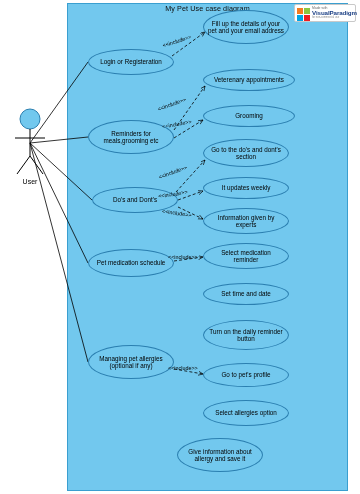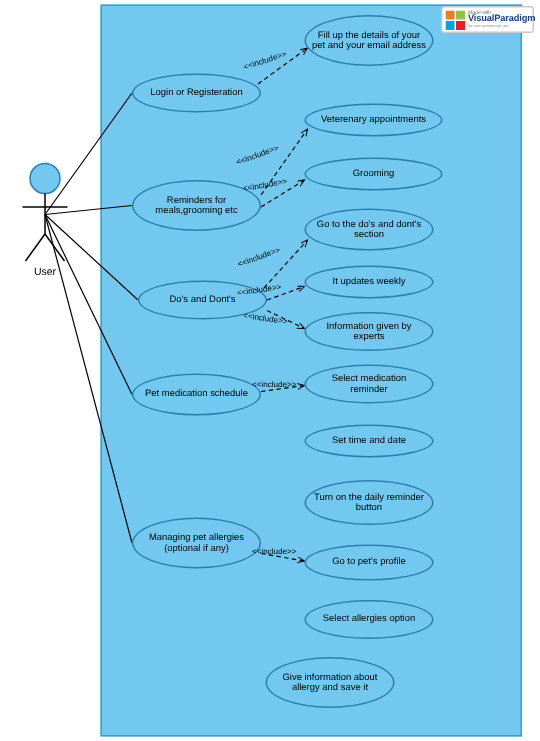--- a/index.html
+++ b/index.html
@@ -105,20 +105,21 @@
     color: #000;
     white-space: nowrap;
   }
 </style>
 </head>
 <body>
 
 <div id="canvas">
 
   <div class="diagram-frame"></div>
+  <div class="frame-title">My Pet Use case diagram</div>
 
   <svg width="360" height="494" style="position:absolute;left:0;top:0;">
     <defs>
       <marker id="arrow" markerWidth="7" markerHeight="7" refX="6" refY="2.6" orient="auto">
         <path d="M0,0 L6,2.6 L0,5.2" fill="none" stroke="#000" stroke-width="0.8"></path>
       </marker>
     </defs>
     <g stroke="#000" stroke-width="0.8" fill="none">
 
       <line x1="30" y1="143" x2="88" y2="62"></line>

